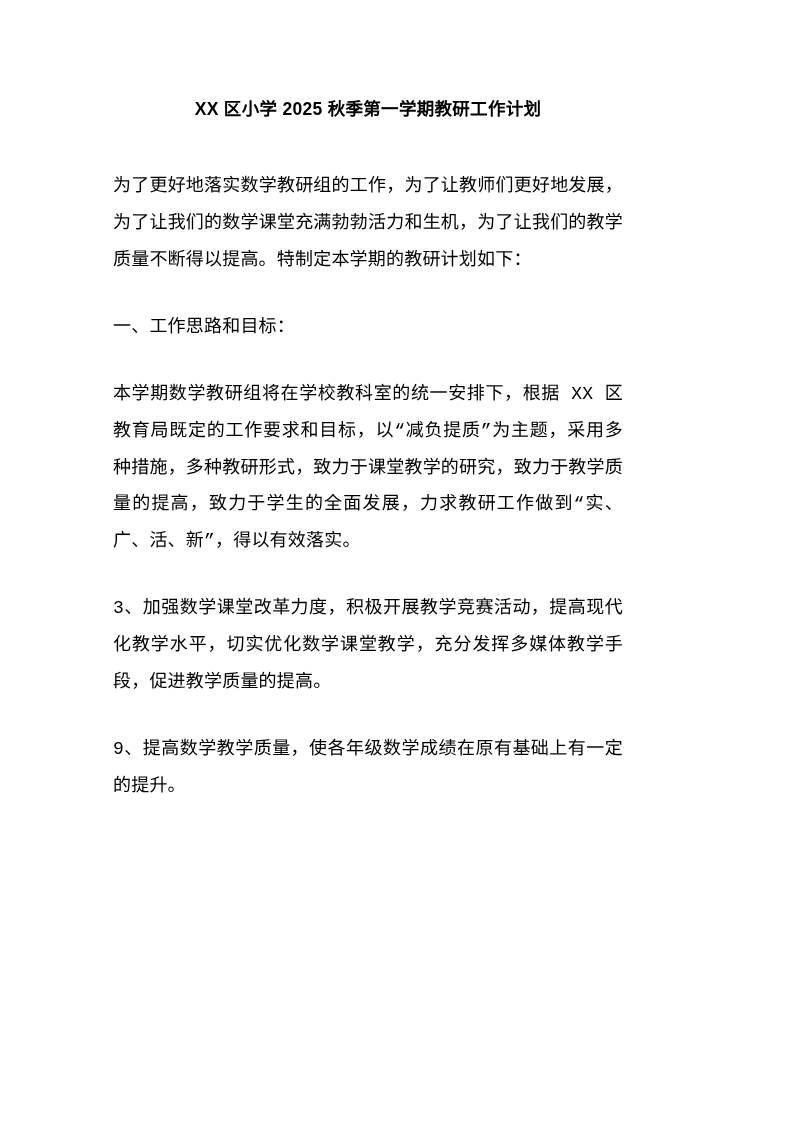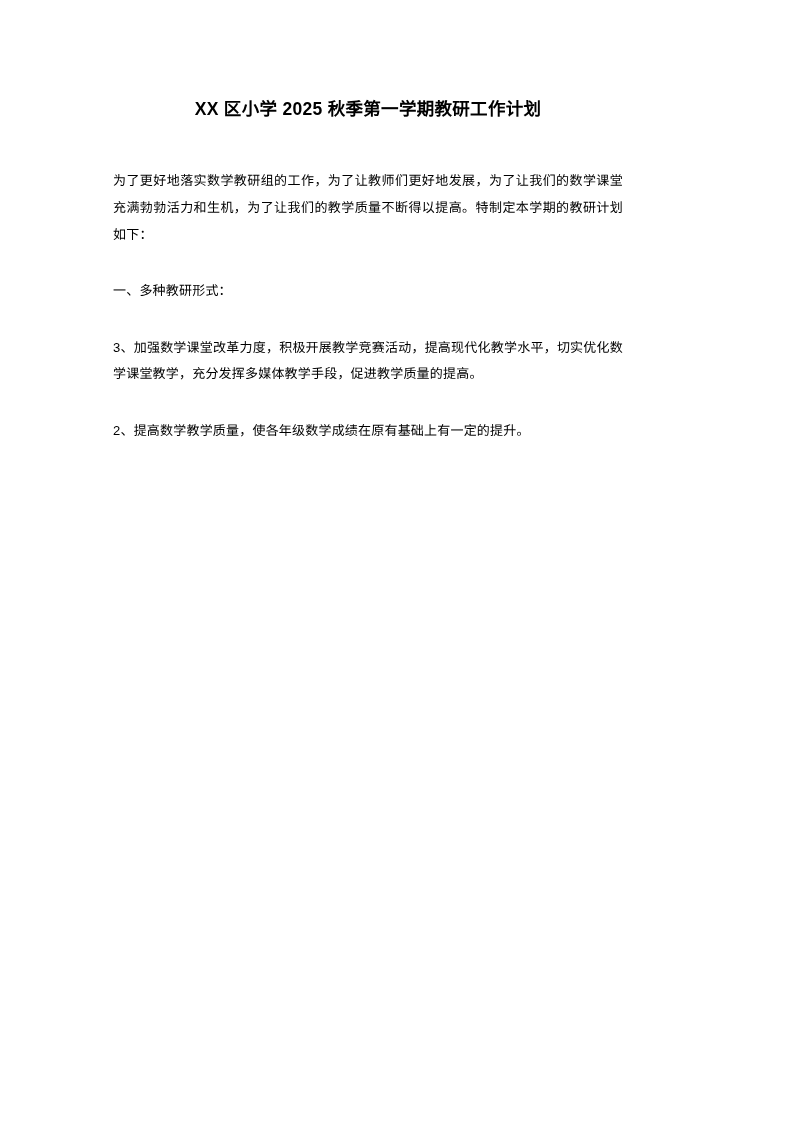--- a/index.html
+++ b/index.html
@@ -26,22 +26,22 @@
   .doc-title {
     font-family: "Liberation Sans", "DejaVu Sans", sans-serif;
     font-weight: bold;
     font-size: 17.5px;
     line-height: 1.5;
     text-align: center;
     margin: 0 0 46px 0;
     letter-spacing: 0.3px;
   }
   .para {
-    font-family: Liberation Sans, sans-serif;
-    font-size: 13px;
+    font-family: Liberation Mono, monospace;
+    font-size: 18px;
     line-height: 2.05;
     text-align: justify;
     text-justify: inter-ideograph;
     margin: 0 0 30px 0;
     letter-spacing: 0.2px;
   }
   .para.heading {
     margin-bottom: 30px;
   }
   .para:last-child {
@@ -49,20 +49,21 @@
   }
 </style>
 </head>
 <body>
 
 <div class="page">
   <h1 class="doc-title">XX 区小学 2025 秋季第一学期教研工作计划</h1>
 
   <p class="para">为了更好地落实数学教研组的工作，为了让教师们更好地发展，为了让我们的数学课堂充满勃勃活力和生机，为了让我们的教学质量不断得以提高。特制定本学期的教研计划如下：</p>
 
-  <p class="para heading">一、多种教研形式：</p>
+  <p class="para heading">一、工作思路和目标：</p>
 
+  <p class="para">本学期数学教研组将在学校教科室的统一安排下，根据 XX 区教育局既定的工作要求和目标，以“减负提质”为主题，采用多种措施，多种教研形式，致力于课堂教学的研究，致力于教学质量的提高，致力于学生的全面发展，力求教研工作做到“实、广、活、新”，得以有效落实。</p>
 
 
   <p class="para">3、加强数学课堂改革力度，积极开展教学竞赛活动，提高现代化教学水平，切实优化数学课堂教学，充分发挥多媒体教学手段，促进教学质量的提高。</p>
 
-  <p class="para">2、提高数学教学质量，使各年级数学成绩在原有基础上有一定的提升。</p>
+  <p class="para">9、提高数学教学质量，使各年级数学成绩在原有基础上有一定的提升。</p>
 </div>
 
 </body></html>

